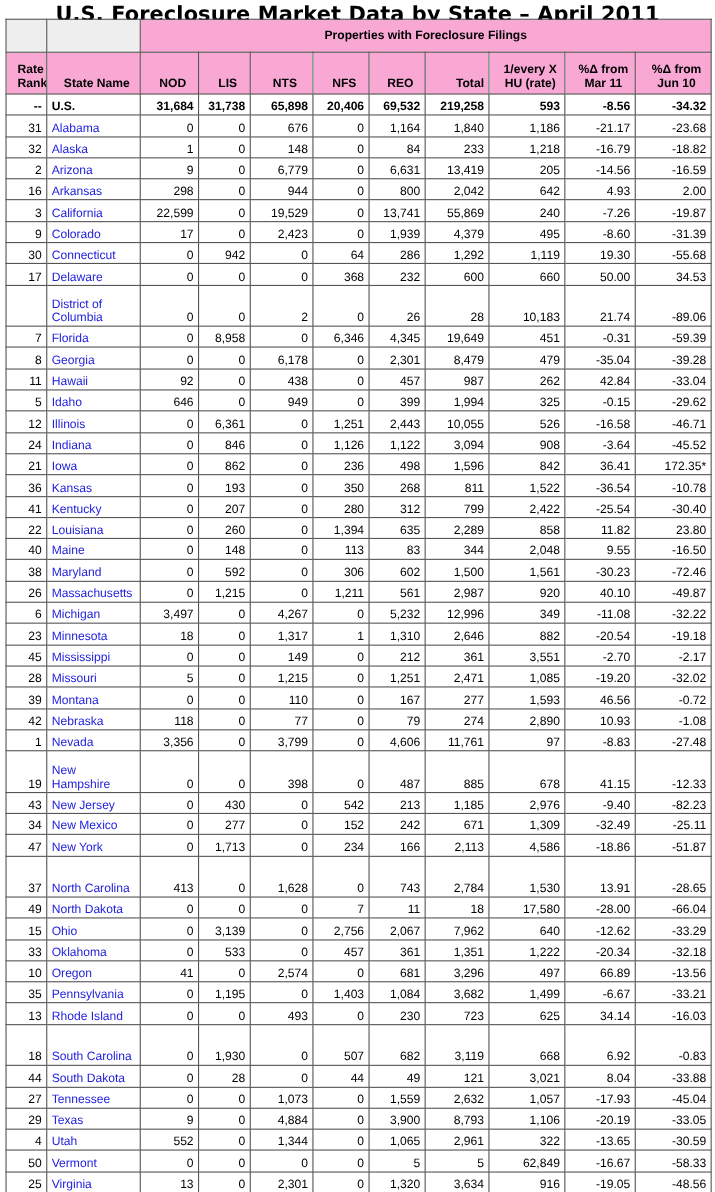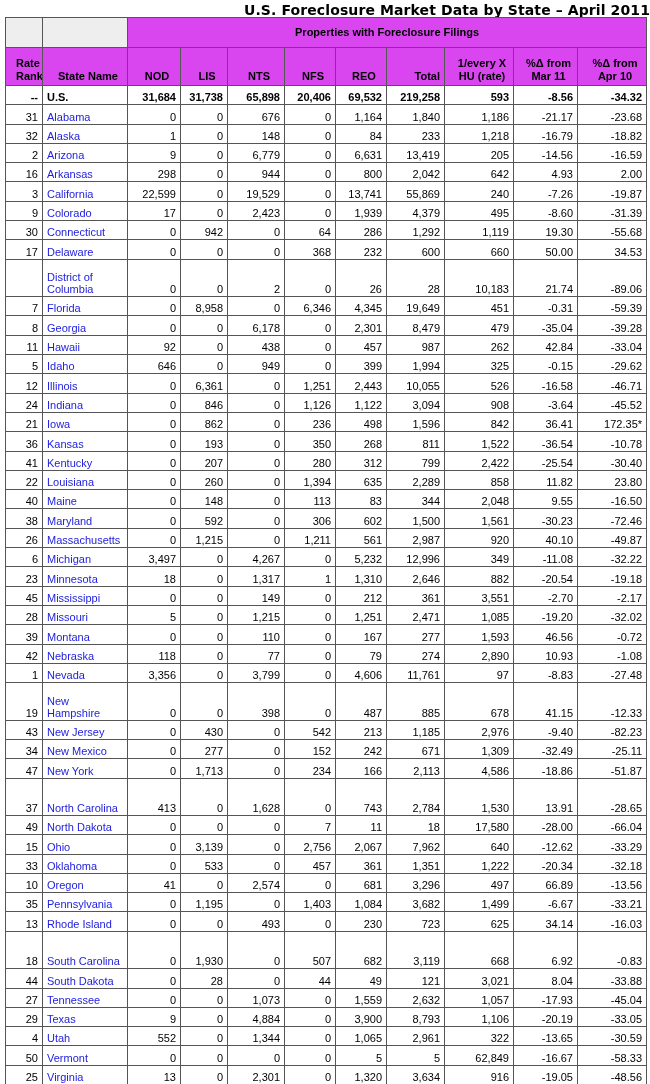--- a/index.html
+++ b/index.html
@@ -1,20 +1,20 @@
 <!DOCTYPE html>
 <html><head>
 <meta charset="utf-8">
 <style>
   html, body { margin:0; padding:0; background:#ffffff; }
   body { width:650px; height:1084px; position:relative; overflow:hidden; font-family:"Liberation Sans", sans-serif; color:#000; }
-  .title { position:absolute; left:0; top:2px; width:650px; text-align:right; font-family:"DejaVu Sans", sans-serif; font-weight:bold; font-size:14px; letter-spacing:0.1px; }
+  .title { position:absolute; left:0; top:2px; width:650px; text-align:center; font-family:"DejaVu Sans", sans-serif; font-weight:bold; font-size:19px; letter-spacing:0.1px; }
   table { position:absolute; left:5px; top:17px; border-collapse:collapse; table-layout:fixed; width:641px; font-size:11px; }
   td, th { border:1px solid #555; padding:0 4px; overflow:hidden; white-space:nowrap; }
-  th { background:#d946ef; font-weight:bold; font-size:11px; vertical-align:bottom; padding-bottom:2px; }
+  th { background:#f9a8d4; font-weight:bold; font-size:11px; vertical-align:bottom; padding-bottom:2px; }
   th.grp { vertical-align:middle; height:27px; text-align:center; }
   th.col { height:35px; text-align:center; line-height:13px;padding-left:10px; }
   th.col.right { text-align:right; }
   th.blank { background:#eeeeee; }
   td { height:17.3px; text-align:right; vertical-align:bottom; padding-bottom:1px; }
   td.name { text-align:left; white-space:normal; line-height:12px; }
   td.name a { color:#2222dd; }
   tr.us td { font-weight:bold; }
   tr.us td.name a { color:#000; }
   tr.tall td { height:35.5px; }
@@ -49,21 +49,21 @@
       <th class="col" style="white-space:normal">Rate Rank</th>
       <th class="col">State Name</th>
       <th class="col">NOD</th>
       <th class="col">LIS</th>
       <th class="col">NTS</th>
       <th class="col">NFS</th>
       <th class="col">REO</th>
       <th class="col right">Total</th>
       <th class="col" style="white-space:normal">1/every X HU (rate)</th>
       <th class="col" style="white-space:normal">%Δ from Mar 11</th>
-      <th class="col" style="white-space:normal">%Δ from Apr 10</th>
+      <th class="col" style="white-space:normal">%Δ from Jun 10</th>
     </tr>
   </thead>
   <tbody id="tbody">
     <tr class="us">
       <td>--</td>
       <td class="name"><a>U.S.</a></td>
       <td>31,684</td>
       <td>31,738</td>
       <td>65,898</td>
       <td>20,406</td>

